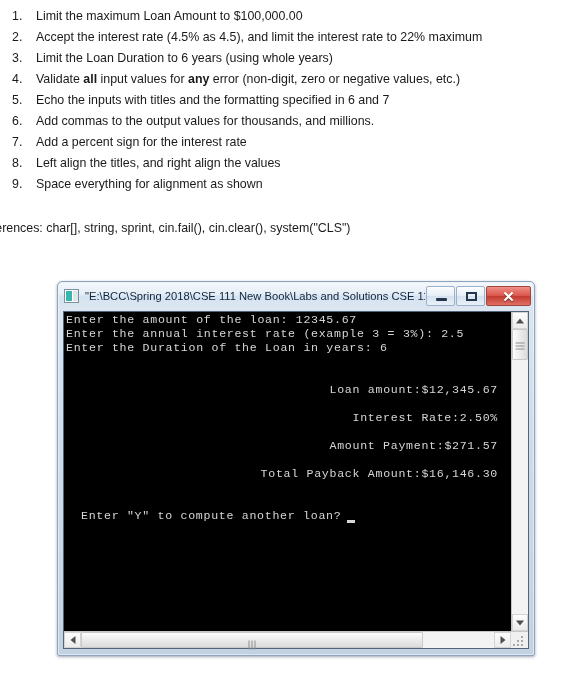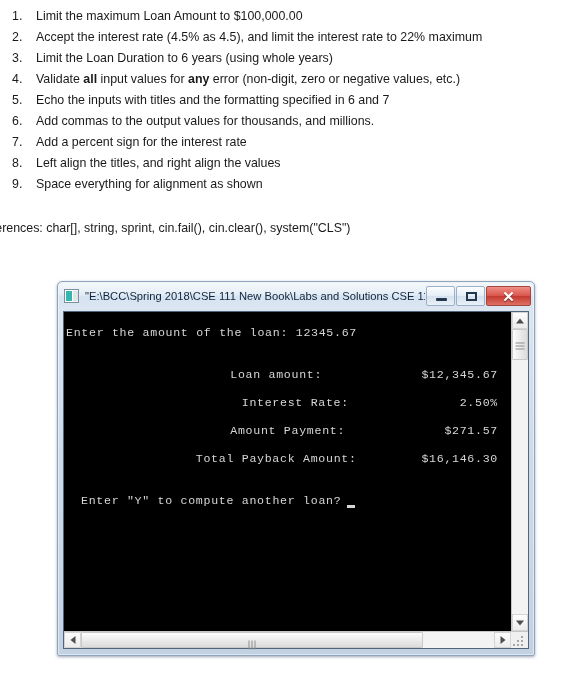--- a/index.html
+++ b/index.html
@@ -167,33 +167,32 @@
     overflow: hidden;
     font-family: "Liberation Mono", monospace;
     font-size: 11.6px;
     line-height: 14px;
     color: #d6d6d6;
     padding: 1px 0 0 2px;
   }
   .cline {
     white-space: pre;
     letter-spacing: .7px;
-    margin-top: 13px;
   }
   .spacer-row { height: 14px; }
 
   .out-row {
     display: flex;
     white-space: pre;
     letter-spacing: .7px;
     padding: 0 13px 0 65px;
     height: 28px;
     align-items: flex-start;
   }
-  .out-label { flex: 1 1 auto; text-align: center; }
+  .out-label { flex: 1 1 auto; text-align: right; }
   .out-value { flex: 0 0 auto; text-align: center; }
 
   .prompt-row {
     white-space: pre;
     letter-spacing: .7px;
     padding: 0 0 0 15px;
     display: flex;
     align-items: center;
   }
   .caret {
@@ -349,20 +348,22 @@
       </div>
     </div>
   </div>
 
   <div class="client">
     <div class="client-row">
 
       <div class="screen">
         <div id="input-lines">
             <div class="cline">Enter the amount of the loan: 12345.67</div>
+            <div class="cline">Enter the annual interest rate (example 3 = 3%): 2.5</div>
+            <div class="cline">Enter the Duration of the Loan in years: 6</div>
           </div>
         <div class="spacer-row"></div>
         <div class="spacer-row"></div>
         <div id="output-rows">
             <div class="out-row"><span class="out-label">Loan amount:</span><span class="out-value">$12,345.67</span></div>
             <div class="out-row"><span class="out-label">Interest Rate:</span><span class="out-value">2.50%</span></div>
             <div class="out-row"><span class="out-label">Amount Payment:</span><span class="out-value">$271.57</span></div>
             <div class="out-row"><span class="out-label">Total Payback Amount:</span><span class="out-value">$16,146.30</span></div>
           </div>
         <div class="spacer-row"></div>

